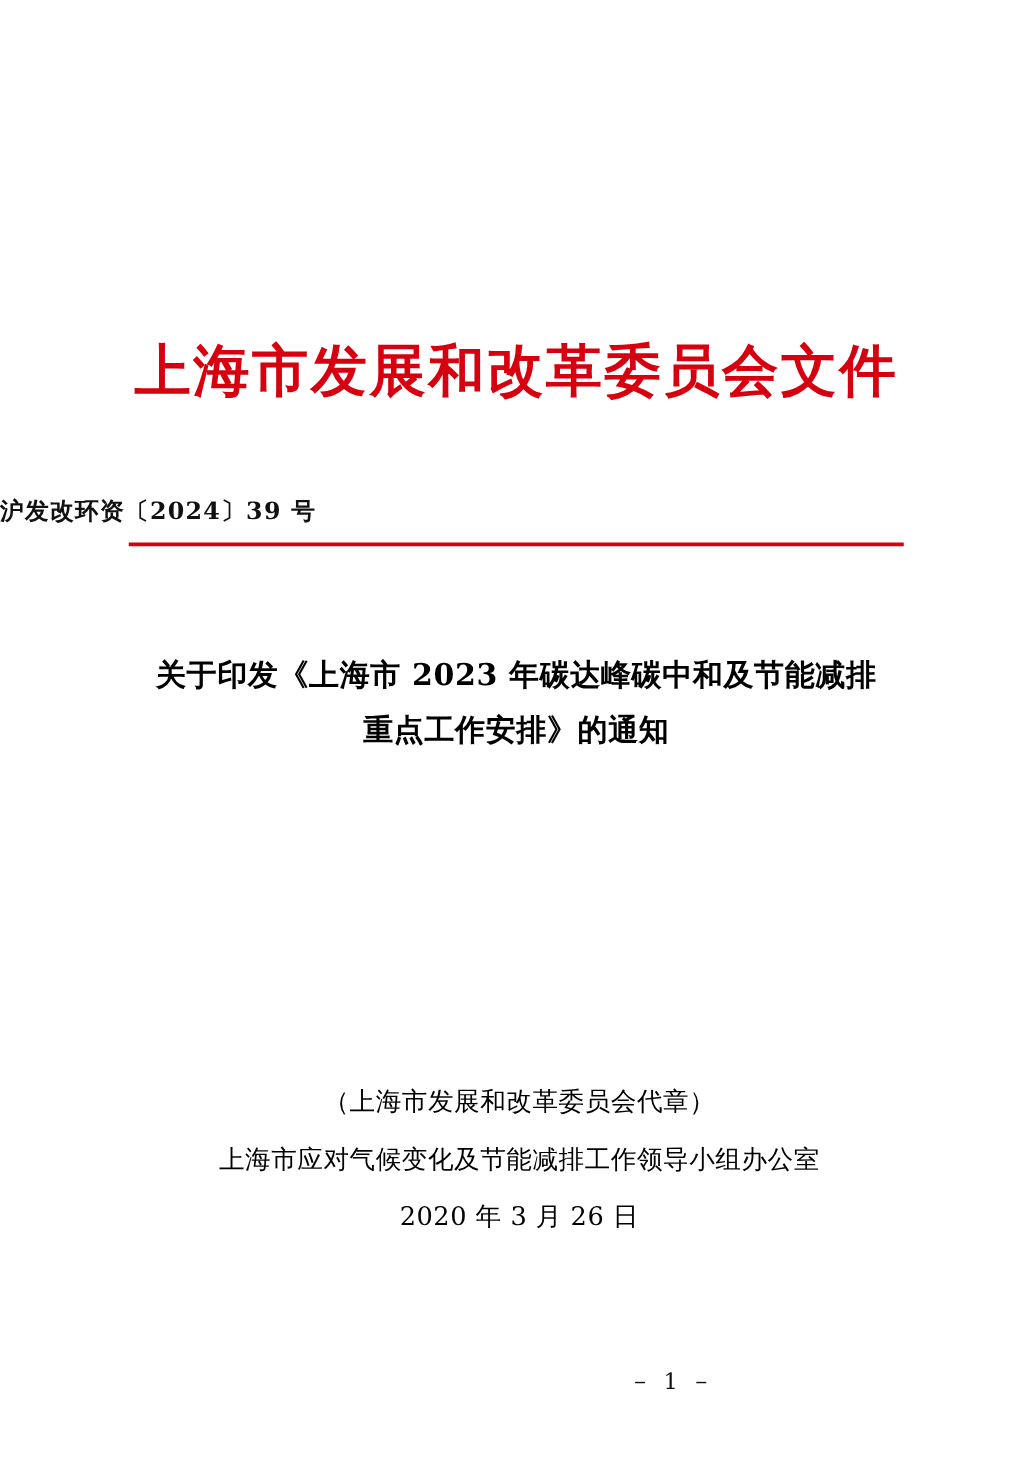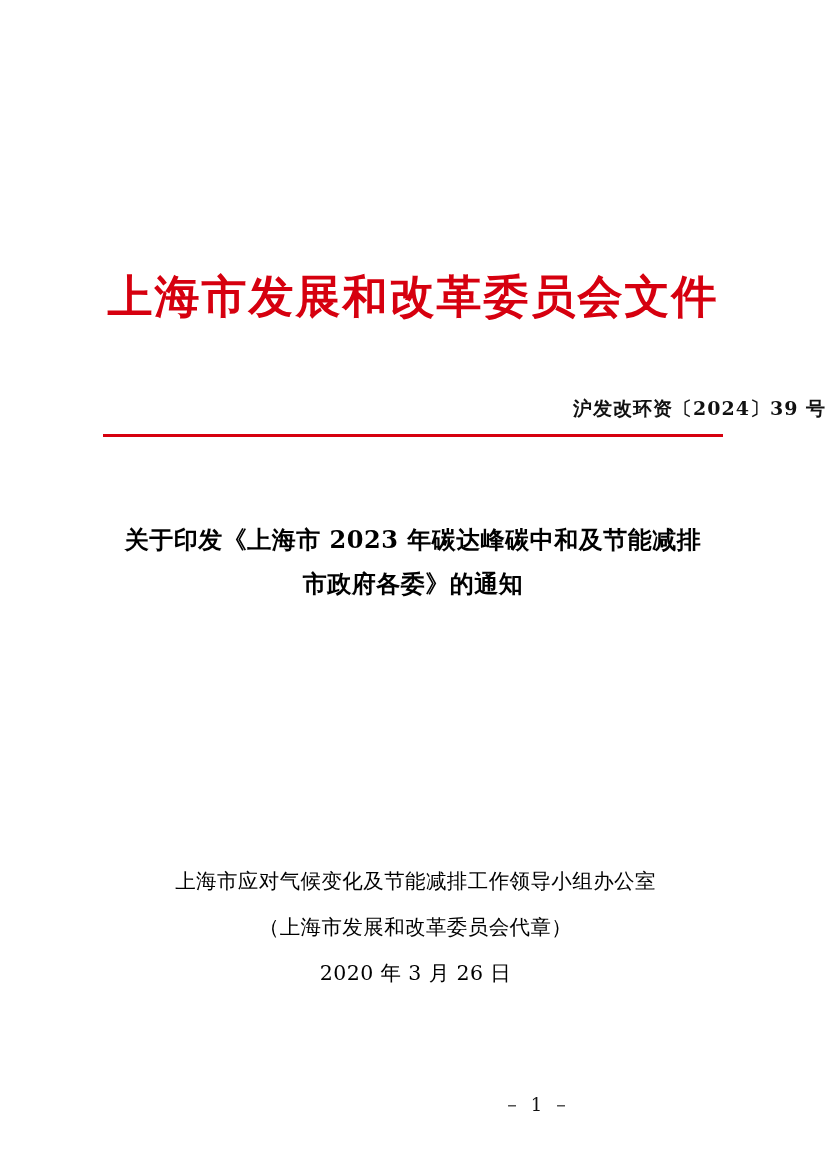--- a/index.html
+++ b/index.html
@@ -39,21 +39,21 @@
     letter-spacing: 2px;
     line-height: 1.1;
     white-space: nowrap;
   }
 
   .doc-number {
     position: absolute;
     top: 396px;
     left: 0;
     width: 826px;
-    text-align: right;
+    text-align: left;
     font-size: 19px;
     font-weight: bold;
     letter-spacing: 1px;
     color: #111111;
   }
 
   .red-rule {
     position: absolute;
     top: 434px;
     left: 103px;
@@ -136,25 +136,25 @@
   <div class="masthead">
     <div class="masthead-title">上海市发展和改革委员会文件</div>
   </div>
 
   <div class="doc-number">沪发改环资〔2024〕39 号</div>
 
   <div class="red-rule"></div>
 
   <div class="doc-title">
     <span class="line">关于印发《上海市 2023 年碳达峰碳中和及节能减排</span>
-    <span class="line">市政府各委》的通知</span>
+    <span class="line">重点工作安排》的通知</span>
   </div>
 
 
   <div class="signature">
+    <span class="sig-line sig-seal">（上海市发展和改革委员会代章）</span>
     <span class="sig-line sig-org">上海市应对气候变化及节能减排工作领导小组办公室</span>
-    <span class="sig-line sig-seal">（上海市发展和改革委员会代章）</span>
     <span class="sig-line sig-date">2020 年 3 月 26 日</span>
   </div>
 
   <div class="page-number">－ 1 －</div>
 
 </div>
 
 </body></html>

